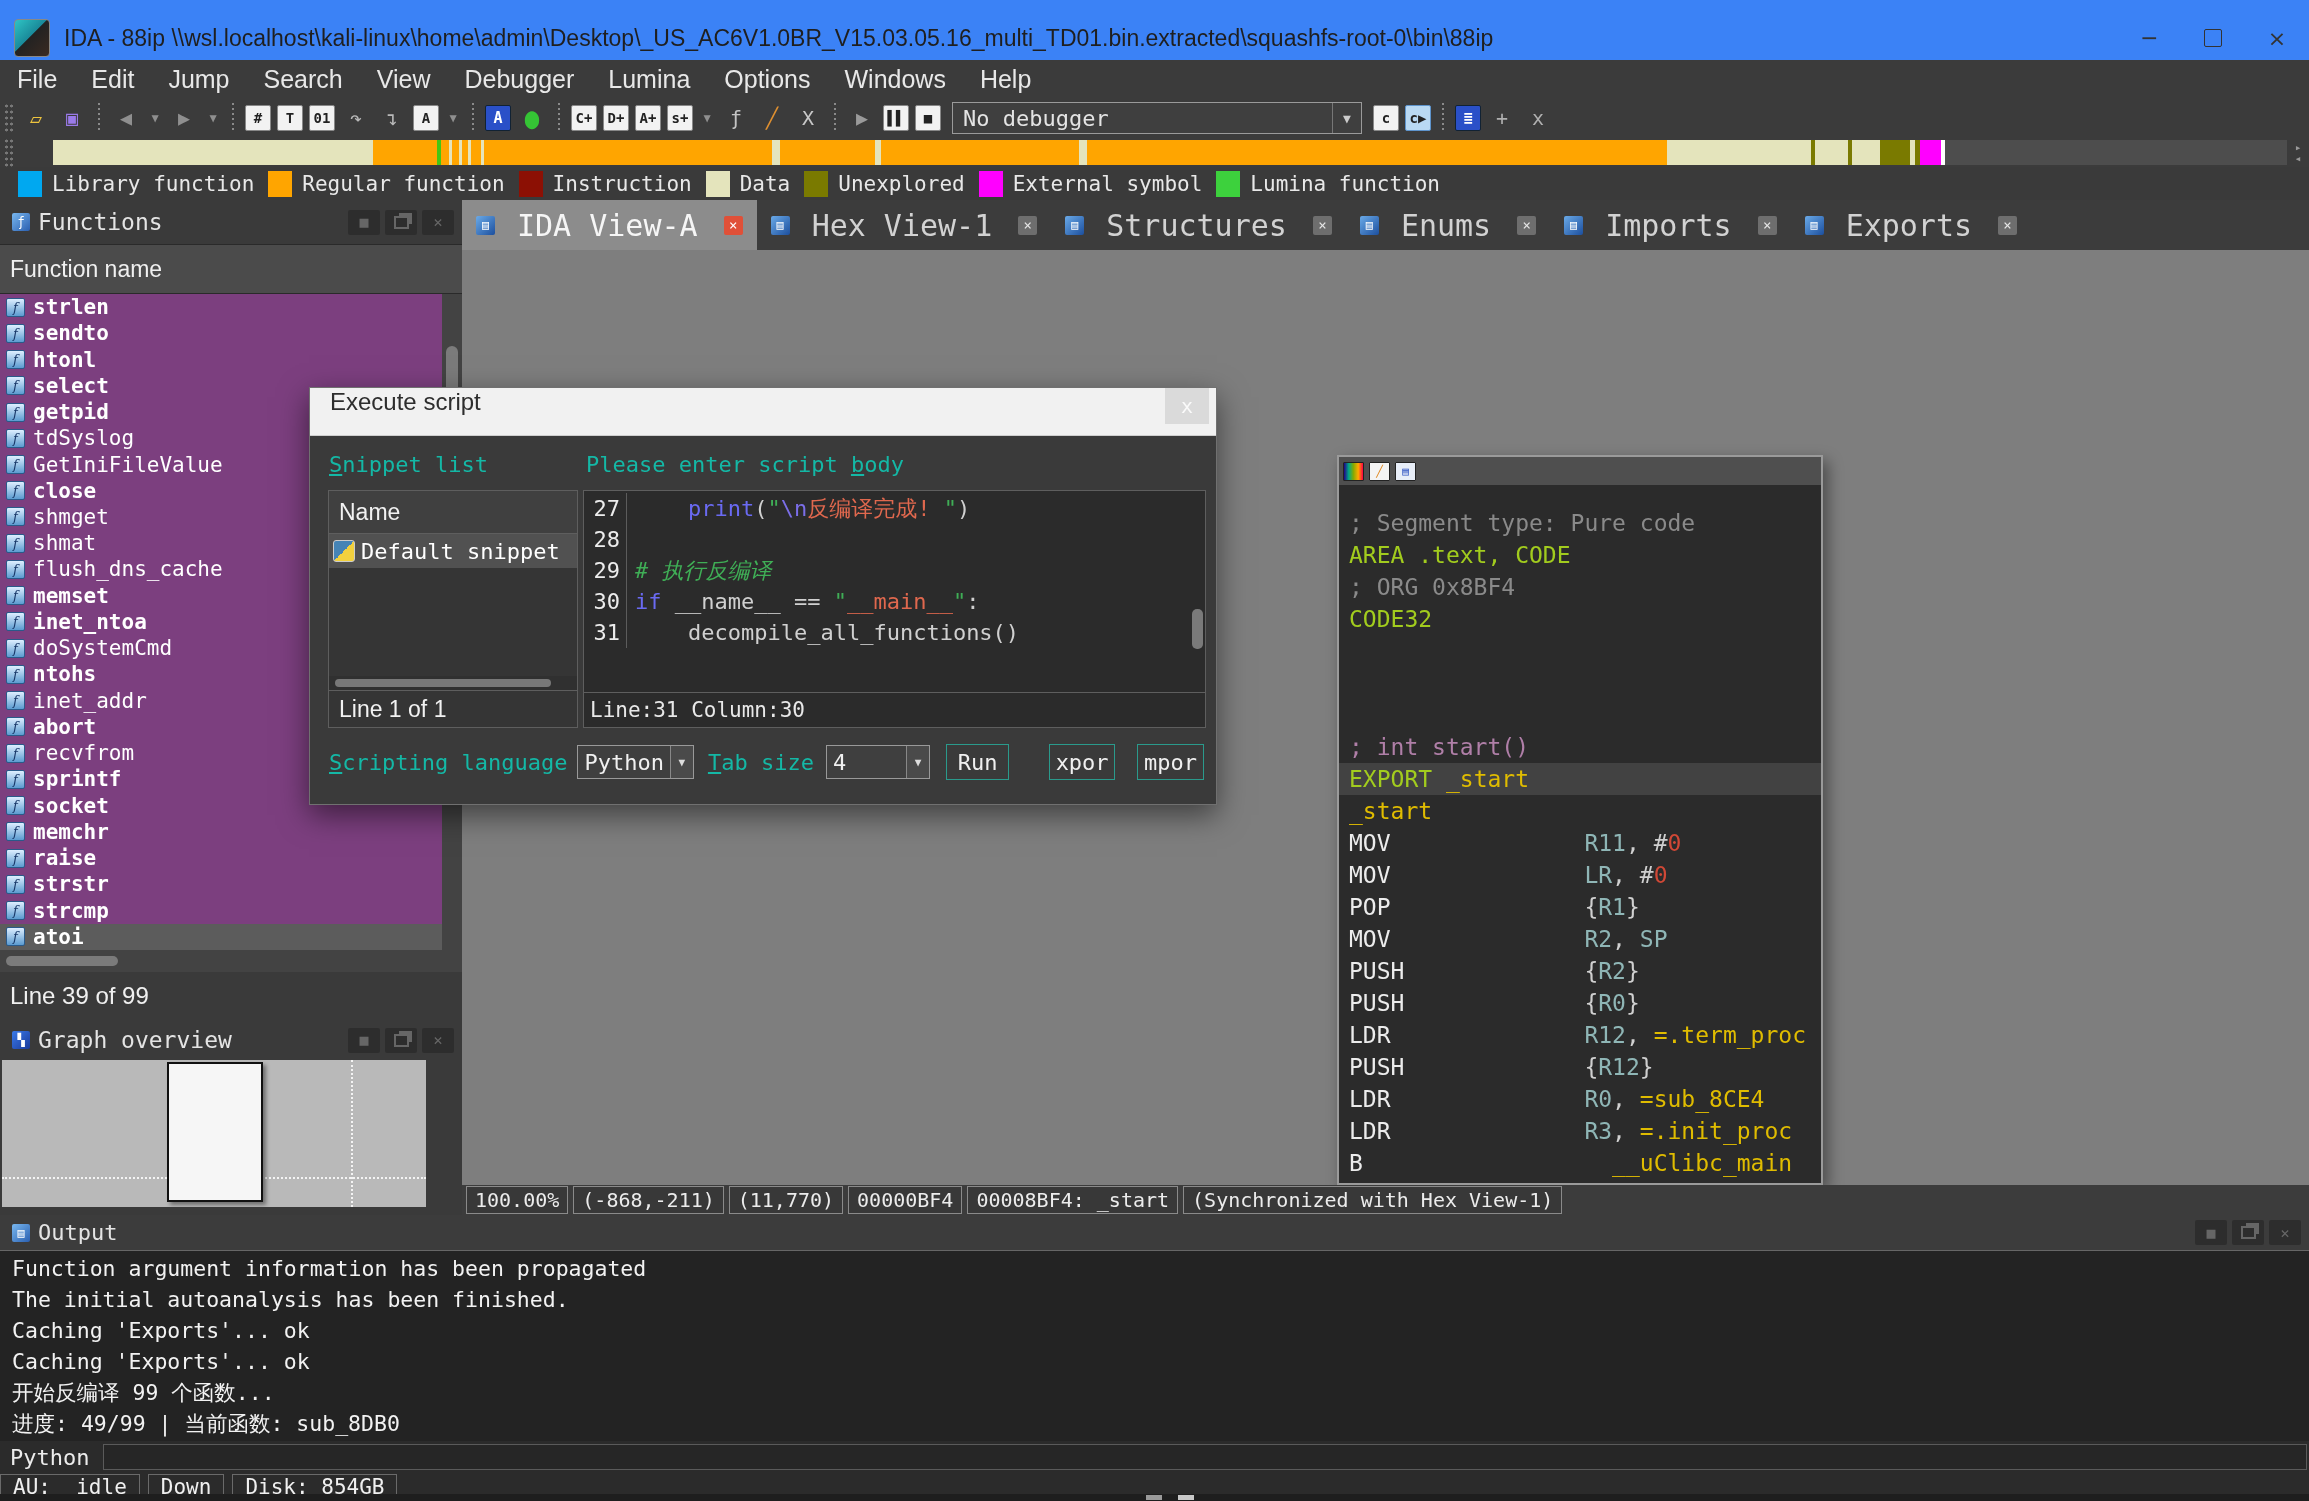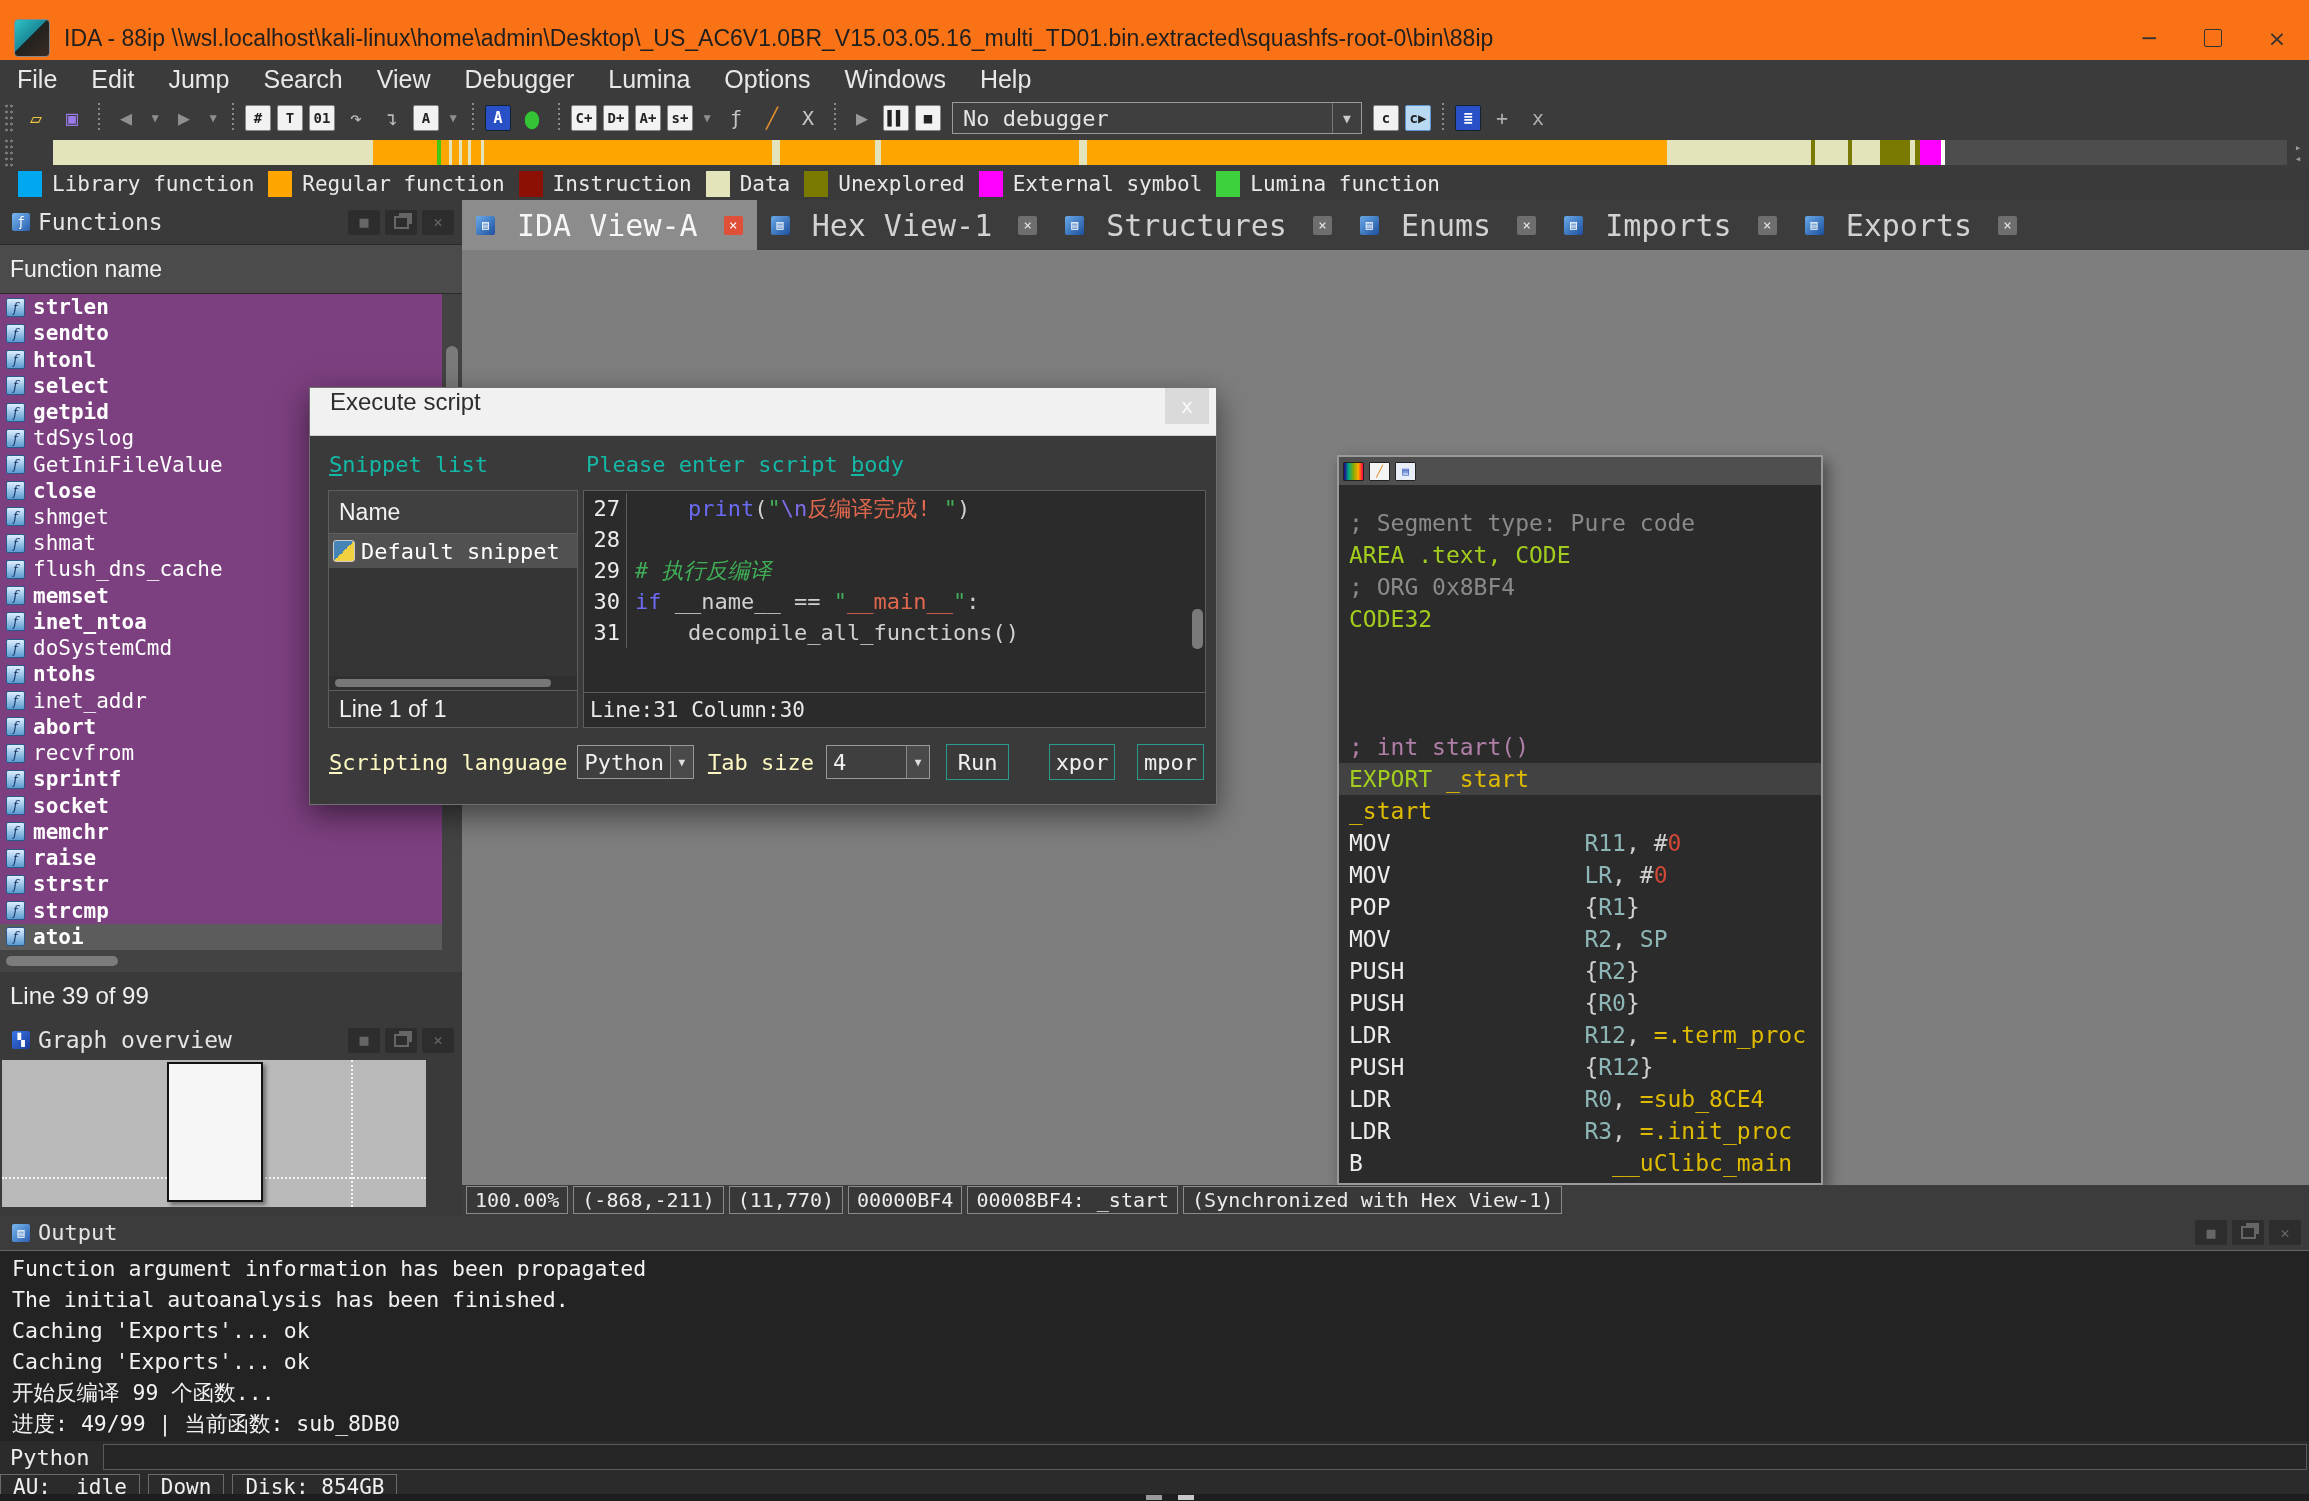--- a/index.html
+++ b/index.html
@@ -1,20 +1,20 @@
 <!DOCTYPE html>
 <html><head>
 <meta charset="utf-8">
 <style>
   html,body{margin:0;padding:0;background:#2a2a2a;}
   body{width:2309px;height:1501px;position:relative;overflow:hidden;
        font-family:"DejaVu Sans Mono",monospace;color:#e6e6e6;}
   .sans{font-family:"Liberation Sans",sans-serif;}
   
-  #titlebar{position:absolute;left:0;top:0;width:100%;height:76px;background:#f97316;
+  #titlebar{position:absolute;left:0;top:0;width:100%;height:76px;background:#3b82f6;
             display:flex;align-items:center;}
   #app-icon{width:34px;height:36px;margin-left:14px;border-radius:4px;
             background:linear-gradient(135deg,#2ec4c4 0%,#1a8a9a 45%,#222 46%,#3a2a22 100%);
             border:1px solid #888;}
   #title-text{margin-left:14px;font-size:23px;color:#1f1f1f;white-space:nowrap;}
   #win-controls{margin-left:auto;display:flex;height:100%;}
   .win-btn{width:64px;height:100%;display:flex;align-items:center;justify-content:center;
            color:#333;font-size:22px;font-family:"DejaVu Sans",sans-serif;}
   .max-glyph{width:16px;height:16px;border:1.5px solid #333;border-radius:2px;}
   
@@ -171,21 +171,21 @@
   .code-ln{width:36px;text-align:right;padding-right:6px;font-size:22px;color:#ececec;
       border-right:1px solid #5c5c5c;flex:0 0 auto;}
   .code-text{padding-left:8px;font-size:22px;white-space:pre;}
   .kw{color:#6a6af2;} .str{color:#e0684e;} .q{color:#3fae56;} .esc{color:#7b6ee8;}
   .cm{color:#3fae56;font-style:italic;}
   #code-vscroll{position:absolute;right:1px;top:2px;width:13px;height:158px;}
   #code-vthumb{position:absolute;left:1px;bottom:2px;width:11px;height:40px;background:#7a7a7a;border-radius:5px;}
   #code-footer{height:34px;border-top:1px solid #5e5e5e;display:flex;align-items:center;
       padding-left:6px;font-size:21px;color:#e8e8e8;}
   #dlg-bottom{position:absolute;left:19px;top:306px;right:12px;height:40px;display:flex;align-items:center;}
-  .dlg-btext{font-size:22px;color:#fef9c3;white-space:pre;}
+  .dlg-btext{font-size:22px;color:#14b8a6;white-space:pre;}
   .dlg-combo{height:34px;background:#3f3f3f;border:1px solid #999;display:flex;align-items:center;
       box-sizing:border-box;}
   .dlg-combo .val{padding:0 6px;font-size:22px;color:#f0f0f0;}
   .dlg-combo .arrow{width:22px;height:100%;border-left:1px solid #888;background:#4a4a4a;
       display:flex;align-items:center;justify-content:center;font-size:11px;color:#ddd;}
   .dlg-btn{height:36px;border:1px solid #2a9a8c;background:#3a3a3a;color:#f0f0f0;
       font-size:22px;display:flex;align-items:center;justify-content:center;box-sizing:border-box;}
 </style>
 </head>
 <body>

